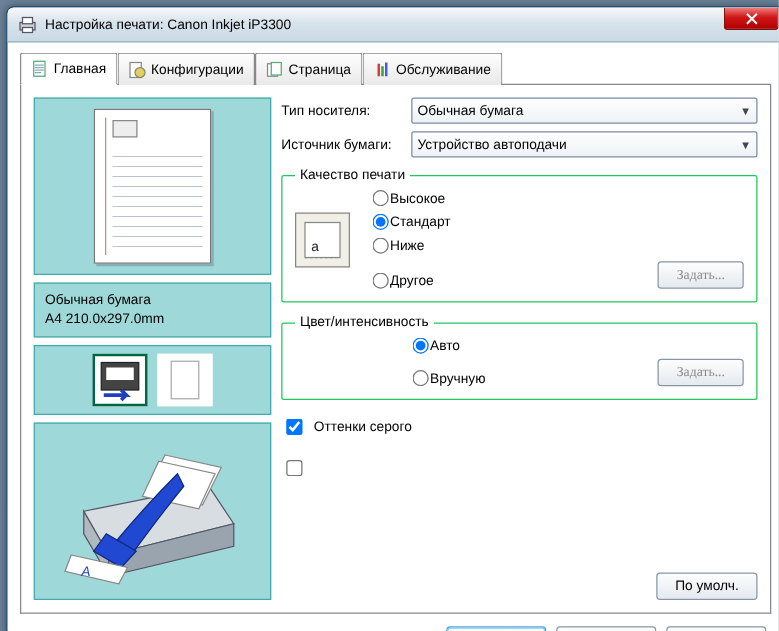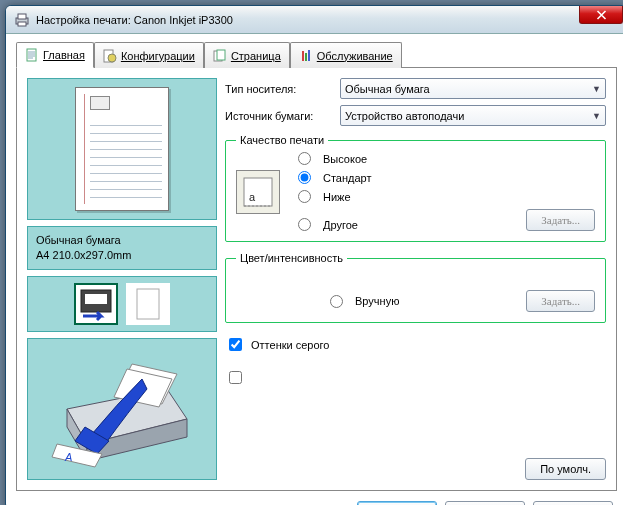--- a/index.html
+++ b/index.html
@@ -3,47 +3,47 @@
 <meta charset="utf-8">
 <style>
   * { box-sizing: border-box; font-family: 'Segoe UI', Tahoma, sans-serif; font-size: 11px; }
   body { margin: 0; background: #6b8299; padding: 5px; }
   .window { width: 623px; height: 505px; background: #fff; border: 1px solid #1a4a6e; border-radius: 6px; overflow: hidden; box-shadow: 0 0 8px rgba(0,0,0,0.4); }
   .titlebar { height: 28px; background: linear-gradient(to bottom, #f8f8f8, #d8e4ec 45%, #c8d8e4); display: flex; align-items: center; padding: 0 4px 0 8px; border-bottom: 1px solid #8aa; position: relative; }
   .titlebar .icon { width: 16px; height: 16px; margin-right: 6px; }
   .titlebar .title { flex: 1; color: #000; }
   .close-btn { width: 44px; height: 18px; background: linear-gradient(to bottom, #f08080, #d01818 45%, #b00000); border: 1px solid #801010; border-top: none; border-radius: 0 0 3px 3px; color: #fff; display: flex; align-items: center; justify-content: center; cursor: pointer; position: absolute; right: 4px; top: 0; }
   .content { padding: 8px 10px; height: calc(100% - 28px); display: flex; flex-direction: column; }
-  .tabs { display: flex; border-bottom: 1px solid #888; margin-bottom: 0; text-decoration: underline; }
+  .tabs { display: flex; border-bottom: 1px solid #888; margin-bottom: 0; }
   .tab { padding: 4px 8px; border: 1px solid #888; border-bottom: none; background: linear-gradient(to bottom, #fdfdfd, #e9e9e9); margin-right: 0; margin-bottom: -1px; border-radius: 2px 2px 0 0; display: flex; align-items: center; gap: 4px; cursor: pointer; }
   .tab.active { background: #fff; border-bottom: 1px solid #fff; position: relative; padding-top: 5px; padding-bottom: 5px; }
   .tab .tabicon { width: 14px; height: 14px; }
   .tabpanel { border: 1px solid #888; border-top: none; flex: 1; padding: 10px; display: flex; gap: 8px; background: #fff; }
   .leftcol { width: 190px; display: flex; flex-direction: column; gap: 6px; }
   .preview-box { background: #9fd8d8; border: 1px solid #4aa; padding: 6px; height: 142px; display: flex; align-items: center; justify-content: center; }
   .preview-page { width: 94px; height: 124px; background: #fff; border: 1px solid #777; box-shadow: 2px 2px 0 rgba(0,0,0,0.18); position: relative; }
   .preview-page::before { content:''; position:absolute; left:8px; top:6px; bottom:6px; width:1px; background:#c88; }
   .preview-page .thumb { position:absolute; left:14px; top:8px; width:20px; height:14px; border:1px solid #888; background:#eee; }
   .preview-page .lines { position:absolute; left:14px; right:6px; top:30px; bottom:8px; background: repeating-linear-gradient(to bottom, transparent 0 7px, #b8c4d0 7px 8px); }
   .info-box { background: #9fd8d8; border: 1px solid #4aa; padding: 6px 8px; line-height: 1.35; }
   .thumbs { background: #9fd8d8; border: 1px solid #4aa; padding: 6px; display: flex; gap: 8px; justify-content: center; height: 56px; align-items: center; }
   .th { width: 44px; height: 42px; border: 1px solid #fff; background: #fff; display:flex; align-items:center; justify-content:center; }
   .th.sel { border: 2px solid #064; }
   .printer-img { background: #9fd8d8; border: 1px solid #4aa; padding: 6px; height: 142px; display:flex; align-items:center; justify-content:center; }
   .rightcol { flex: 1; display: flex; flex-direction: column; gap: 6px; }
-  .row { display: flex; align-items: center; gap: 11px; }
+  .row { display: flex; align-items: center; gap: 0; }
   .row label.lbl { width: 104px; }
   .select { flex: 1; height: 21px; border: 1px solid #7a8aa0; background: linear-gradient(to bottom, #fefefe, #eef2f7); padding: 1px 4px; border-radius: 2px; display: flex; align-items: center; justify-content: space-between; cursor: pointer; }
   .select .arrow { color: #445; font-size: 9px; }
   fieldset { border: 1px solid #22c55e; border-radius: 2px; padding: 6px 10px 10px 10px; margin: 2px 0; }
   fieldset legend { padding: 0 4px; }
   .quality-body { display:flex; align-items:flex-start; gap: 18px; }
   .quality-icon { width: 44px; height: 44px; border:1px solid #888; background:#f0f0e6; margin-top:18px; display:flex; align-items:center; justify-content:center; }
   .radio-stack { display:flex; flex-direction:column; gap: 6px; flex:1; }
-  .radio-row { display:flex; align-items:center; gap:12px; }
+  .radio-row { display:flex; align-items:center; gap:1px; }
   .radio-row input { margin:0; }
   .btn { height: 22px; padding: 0 14px; border: 1px solid #8895a5; background: linear-gradient(to bottom, #fdfdfd, #e4eaf0); border-radius: 3px; cursor: pointer; }
   .btn:disabled { color: #8a8a8a; cursor: default; font-family: Liberation Serif, serif; }
   .btn.default { border: 1px solid #4aa4dd; box-shadow: 0 0 0 1px #7fc8ef inset; }
   .color-body { display:flex; flex-direction:column; gap:4px; }
   .check-row { display:flex; align-items:center; gap:6px; margin: 4px 0; }
   .bottom-inner { display:flex; justify-content:flex-end; margin-top:auto; }
   .footer { display:flex; justify-content:flex-end; gap:8px; padding: 10px 4px 2px 4px; }
   svg { display:block; }
 </style>
@@ -195,21 +195,25 @@
                   </label>
                 <button class="btn" disabled="">Задать...</button>
               </div>
             </div>
           </div>
         </fieldset>
 
         <fieldset>
           <legend>Цвет/интенсивность</legend>
           <div class="color-body">
-            <div style="display:flex; align-items:center;margin-top:20px;">
+            <label class="radio-row" style="margin-left:94px">
+                <input type="radio" name="c" checked="" style="">
+                <span>Авто</span>
+              </label>
+            <div style="display:flex; align-items:flex-end;">
               <label class="radio-row" style="margin-left:94px; flex:1">
                   <input type="radio" name="c" style="">
                   <span>Вручную</span>
                 </label>
               <button class="btn" disabled="">Задать...</button>
             </div>
           </div>
         </fieldset>
 
         <label class="check-row">

